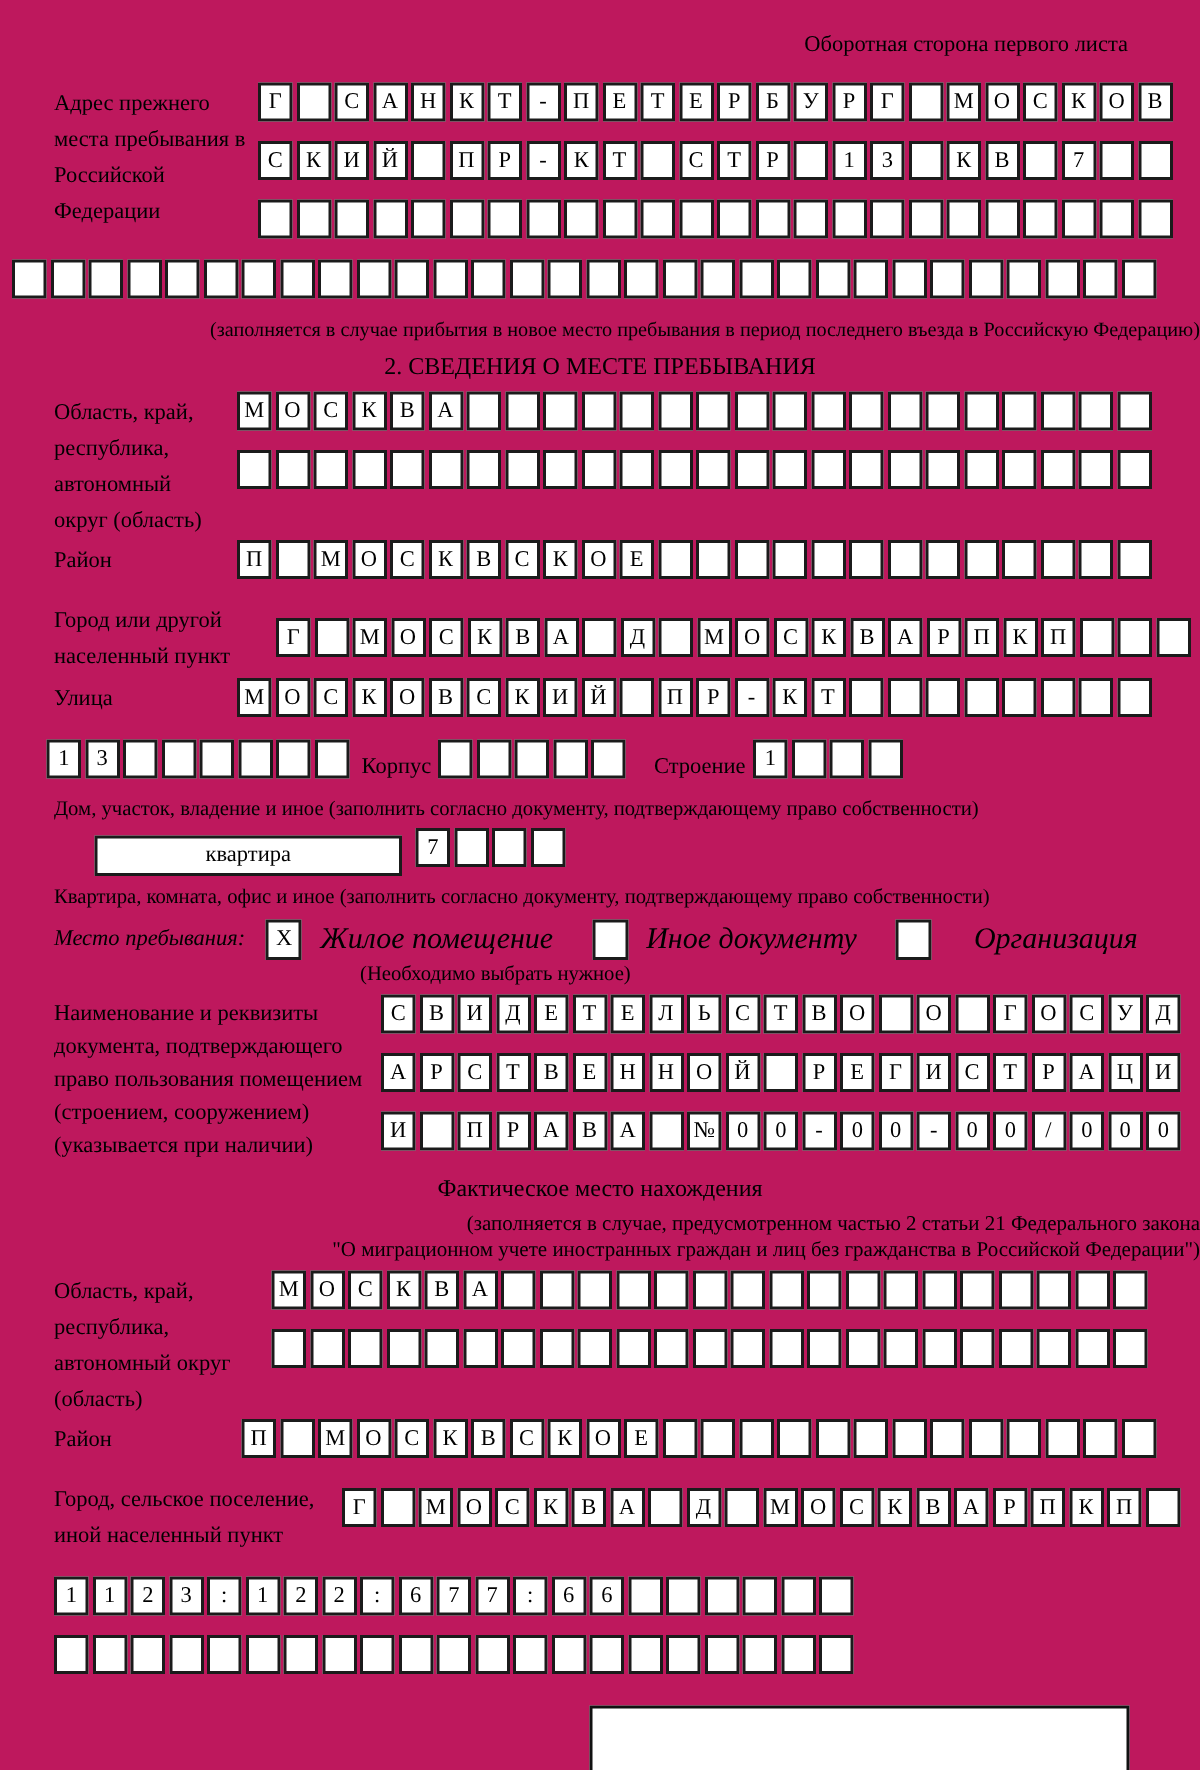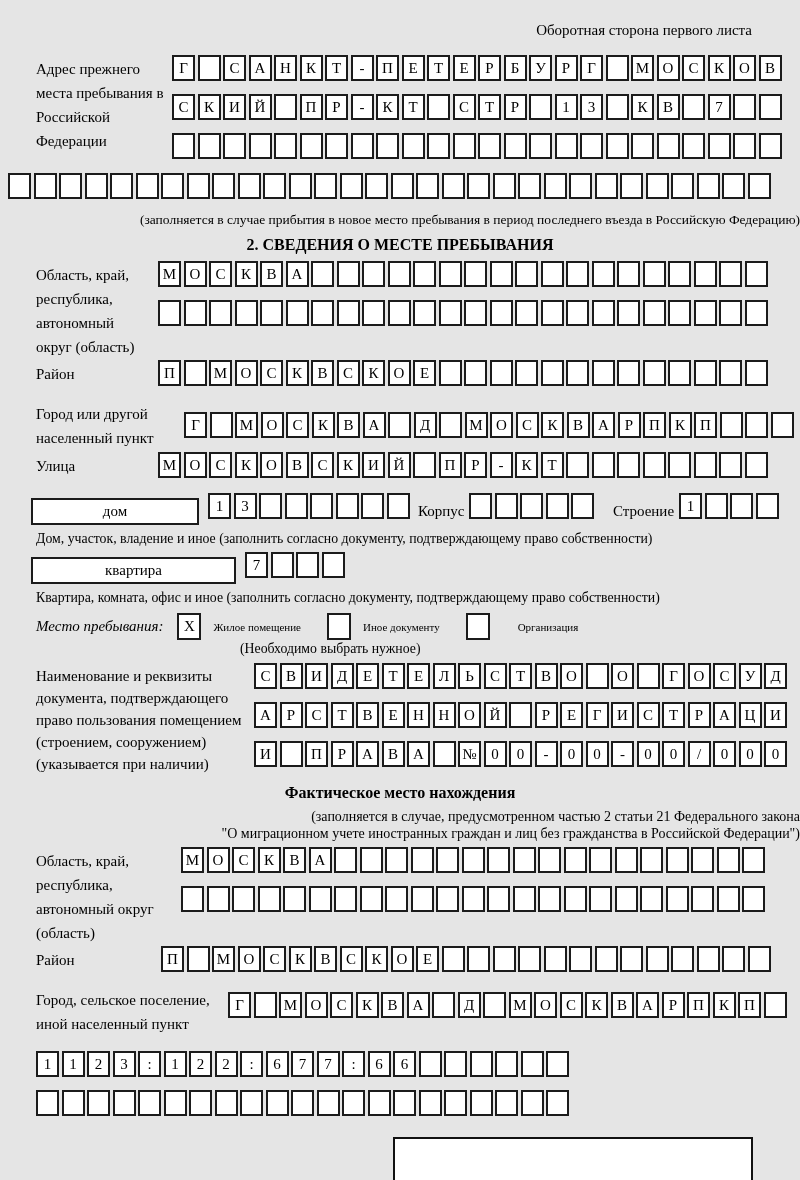--- a/index.html
+++ b/index.html
@@ -1,43 +1,43 @@
 <!DOCTYPE html>
 <html><head>
 <meta charset="utf-8">
 <style>
   html,body{margin:0;padding:0;background:#fff;}
   body{width:800px;height:1180px;font-family:"Liberation Serif","DejaVu Serif",serif;color:#000;}
-  .page{position:relative;width:800px;height:1180px;overflow:hidden;background:#e5e5e5;}
+  .page{position:relative;width:800px;height:1180px;overflow:hidden;background:#be185d;}
 
   .header-note{padding-top:22px;padding-right:48px;text-align:right;font-size:15px;}
 
   .grid{display:grid;grid-template-columns:var(--lw,122px) 1fr;margin-left:36px;margin-bottom:1px;}
   .label{font-size:15px;line-height:24px;padding-top:2px;padding-right:6px;}
 
   .boxrow{height:36px;margin-bottom:3px;white-space:nowrap;}
   .cell{display:inline-block;box-sizing:content-box;width:19px;height:22px;border:2px solid #1b1b1b;
         margin-right:2.5px;text-align:center;line-height:22px;font-size:15px;vertical-align:top;background:#fff;}
 
   .fullrow{margin-left:8px;}
   .caption-center{text-align:right;font-size:13.5px;margin-top:1px;margin-bottom:4px;}
   .caption-left{margin-left:36px;font-size:13.8px;margin-top:2px;margin-bottom:5px;}
-  .heading{text-align:center;font-weight:bold;font-size:16px;margin:8px 0 7px 0;}
+  .heading{text-align:center;font-weight:normal;font-size:16px;margin:8px 0 7px 0;}
 
   .flexrow{display:flex;align-items:center;margin-left:31px;margin-top:2px;margin-bottom:2px;}
   .bigbox{box-sizing:border-box;border:2px solid #1b1b1b;height:27px;text-align:center;line-height:23px;font-size:15px;background:#fff;}
   .dom-bigbox{width:168px;margin-right:9px;}
-  .kv-bigbox{width:205px;margin-right:9px;}
+  .kv-bigbox{width:205px;margin-right:9px;margin-left:32px;}
   .inline-label{font-size:15px;margin:0 5px 0 6px;}
 
   .mesto-row{display:flex;align-items:center;margin-left:36px;margin-top:7px;}
   .mesto-title{font-size:15px;margin-right:14px;font-style:italic;}
   .checkbox{display:inline-block;box-sizing:content-box;width:20px;height:23px;border:2px solid #1b1b1b;
             text-align:center;line-height:23px;font-size:15px;margin-right:12px;background:#fff;}
-  .opt-label{font-size:11px;margin-right:26px;}
+  .opt-label{font-size:20px;margin-right:26px;font-style:italic;}
   .hint{margin-left:240px;font-size:13.8px;margin-top:1px;margin-bottom:6px;}
 
   .stamp-wrap{margin-left:393px;margin-top:8px;width:370px;}
   .stamp-box{width:356px;height:172px;border:2px solid #111;background:#fff;}
 </style>
 </head>
 <body>
 
 <div class="page">
 
@@ -73,21 +73,20 @@
     <div class="label">Город или другой населенный пункт</div>
     <div class="boxrow" style="padding-top:12px;"><span class="cell">Г</span><span class="cell"></span><span class="cell">М</span><span class="cell">О</span><span class="cell">С</span><span class="cell">К</span><span class="cell">В</span><span class="cell">А</span><span class="cell"></span><span class="cell">Д</span><span class="cell"></span><span class="cell">М</span><span class="cell">О</span><span class="cell">С</span><span class="cell">К</span><span class="cell">В</span><span class="cell">А</span><span class="cell">Р</span><span class="cell">П</span><span class="cell">К</span><span class="cell">П</span><span class="cell"></span><span class="cell"></span><span class="cell"></span></div>
   </div>
 
   <div class="grid">
     <div class="label">Улица</div>
     <div class="boxrow"><span class="cell">М</span><span class="cell">О</span><span class="cell">С</span><span class="cell">К</span><span class="cell">О</span><span class="cell">В</span><span class="cell">С</span><span class="cell">К</span><span class="cell">И</span><span class="cell">Й</span><span class="cell"></span><span class="cell">П</span><span class="cell">Р</span><span class="cell">-</span><span class="cell">К</span><span class="cell">Т</span><span class="cell"></span><span class="cell"></span><span class="cell"></span><span class="cell"></span><span class="cell"></span><span class="cell"></span><span class="cell"></span><span class="cell"></span></div>
   </div>
 
   <div class="flexrow">
-    <div class="bigbox dom-bigbox">дом</div>
     <div class="boxrow" style="margin-bottom:0;"><span class="cell">1</span><span class="cell">3</span><span class="cell"></span><span class="cell"></span><span class="cell"></span><span class="cell"></span><span class="cell"></span><span class="cell"></span></div>
     <span class="inline-label">Корпус</span>
     <div class="boxrow" style="margin-bottom:0;"><span class="cell"></span><span class="cell"></span><span class="cell"></span><span class="cell"></span><span class="cell"></span></div>
     <span class="inline-label" style="margin-left:16px;">Строение</span>
     <div class="boxrow" style="margin-bottom:0;"><span class="cell">1</span><span class="cell"></span><span class="cell"></span><span class="cell"></span></div>
   </div>
   <div class="caption-left">Дом, участок, владение и иное (заполнить согласно документу, подтверждающему право собственности)</div>
 
   <div class="flexrow">
     <div class="bigbox kv-bigbox">квартира</div>

